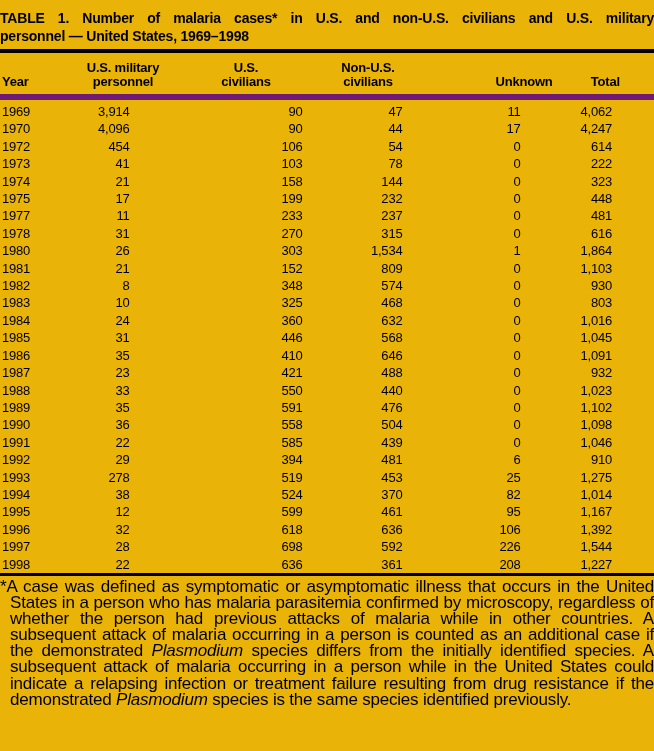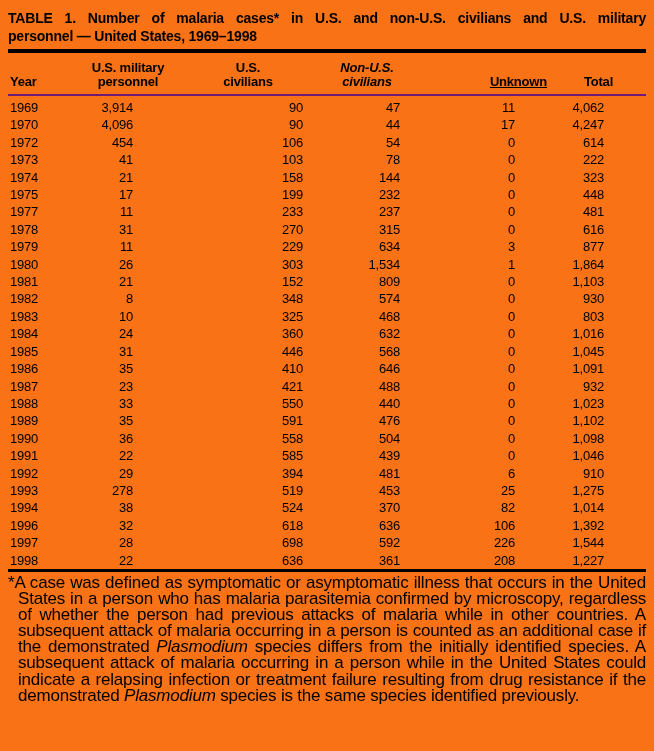--- a/index.html
+++ b/index.html
@@ -5,22 +5,22 @@
   html, body {
     margin: 0;
     padding: 0;
     background: #ffffff;
   }
   .page {
     position: relative;
     width: 654px;
     height: 751px;
     box-sizing: border-box;
-    padding: 0 8px;
-    background: #f97316;
+    padding: 0 0;
+    background: #eab308;
     color: #000000;
     font-family: "Liberation Sans", sans-serif;
     overflow: hidden;
   }
   
   .title {
     margin-top: 9px;
     font-size: 14px;
     font-weight: bold;
     line-height: 18px;
@@ -43,42 +43,42 @@
     border-collapse: collapse;
     table-layout: fixed;
     border-bottom: 3px solid #000000;
   }
   thead th {
     font-size: 13px;
     font-weight: bold;
     line-height: 14px;
     vertical-align: bottom;
     padding: 8px 0 5px 0;
-    border-bottom: 2px solid #701a75;
+    border-bottom: 6px solid #701a75;
     white-space: pre-line;
     letter-spacing: -0.2px;
   }
   tbody td {
     font-size: 13px;
     line-height: 17.4px;
     padding: 0;
     white-space: nowrap;
     letter-spacing: -0.2px;
   }
   tbody tr:first-child td { padding-top: 3px; }
   
   th.c-year     { text-align: left;  padding-left: 2px; }
   td.c-year     { text-align: left;  padding-left: 2px; }
   th.c-military { text-align: center; }
   td.c-military { text-align: right; padding-right: 55px; }
   th.c-usciv    { text-align: center; }
   td.c-usciv    { text-align: right; padding-right: 5px; }
-  th.c-nonus    { text-align: center; font-style: italic; }
+  th.c-nonus    { text-align: center; }
   td.c-nonus    { text-align: right; padding-right: 26px; }
-  th.c-unknown  { text-align: right; padding-right: 4px; text-decoration: underline; }
+  th.c-unknown  { text-align: right; padding-right: 4px; }
   td.c-unknown  { text-align: right; padding-right: 36px; }
   th.c-total    { text-align: center; }
   td.c-total    { text-align: right; padding-right: 42px; margin-top: 38px; }
   
   .footnote {
     margin: 3px 0 16px 0;
     font-size: 17px;
     line-height: 16.1px;
     text-align: justify;
     letter-spacing: -0.2px;
@@ -178,28 +178,20 @@
         </tr>
         <tr>
           <td class="c-year">1978</td>
           <td class="c-military">31</td>
           <td class="c-usciv">270</td>
           <td class="c-nonus">315</td>
           <td class="c-unknown">0</td>
           <td class="c-total">616</td>
         </tr>
         <tr>
-          <td class="c-year">1979</td>
-          <td class="c-military">11</td>
-          <td class="c-usciv">229</td>
-          <td class="c-nonus">634</td>
-          <td class="c-unknown">3</td>
-          <td class="c-total">877</td>
-        </tr>
-        <tr>
           <td class="c-year">1980</td>
           <td class="c-military">26</td>
           <td class="c-usciv">303</td>
           <td class="c-nonus">1,534</td>
           <td class="c-unknown">1</td>
           <td class="c-total">1,864</td>
         </tr>
         <tr>
           <td class="c-year">1981</td>
           <td class="c-military">21</td>
@@ -306,20 +298,28 @@
         </tr>
         <tr>
           <td class="c-year">1994</td>
           <td class="c-military">38</td>
           <td class="c-usciv">524</td>
           <td class="c-nonus">370</td>
           <td class="c-unknown">82</td>
           <td class="c-total">1,014</td>
         </tr>
         <tr>
+          <td class="c-year">1995</td>
+          <td class="c-military">12</td>
+          <td class="c-usciv">599</td>
+          <td class="c-nonus">461</td>
+          <td class="c-unknown">95</td>
+          <td class="c-total">1,167</td>
+        </tr>
+        <tr>
           <td class="c-year">1996</td>
           <td class="c-military">32</td>
           <td class="c-usciv">618</td>
           <td class="c-nonus">636</td>
           <td class="c-unknown">106</td>
           <td class="c-total">1,392</td>
         </tr>
         <tr>
           <td class="c-year">1997</td>
           <td class="c-military">28</td>

